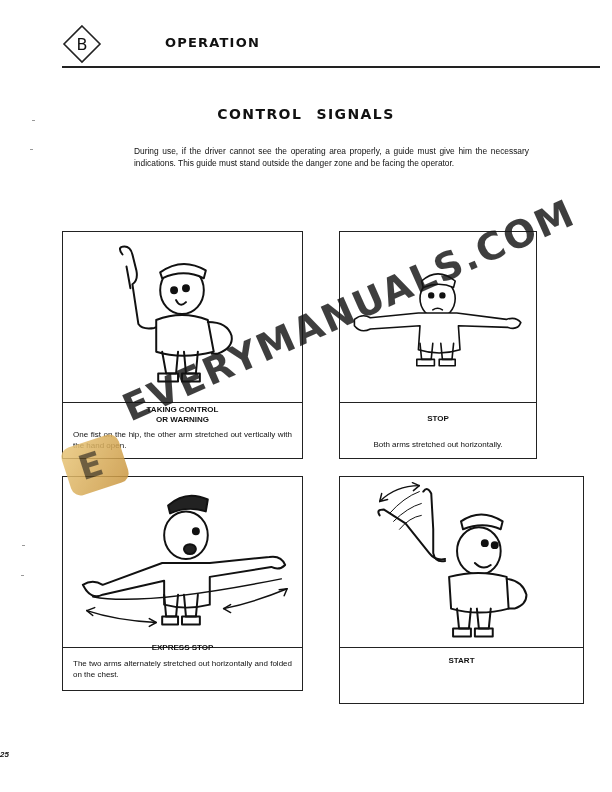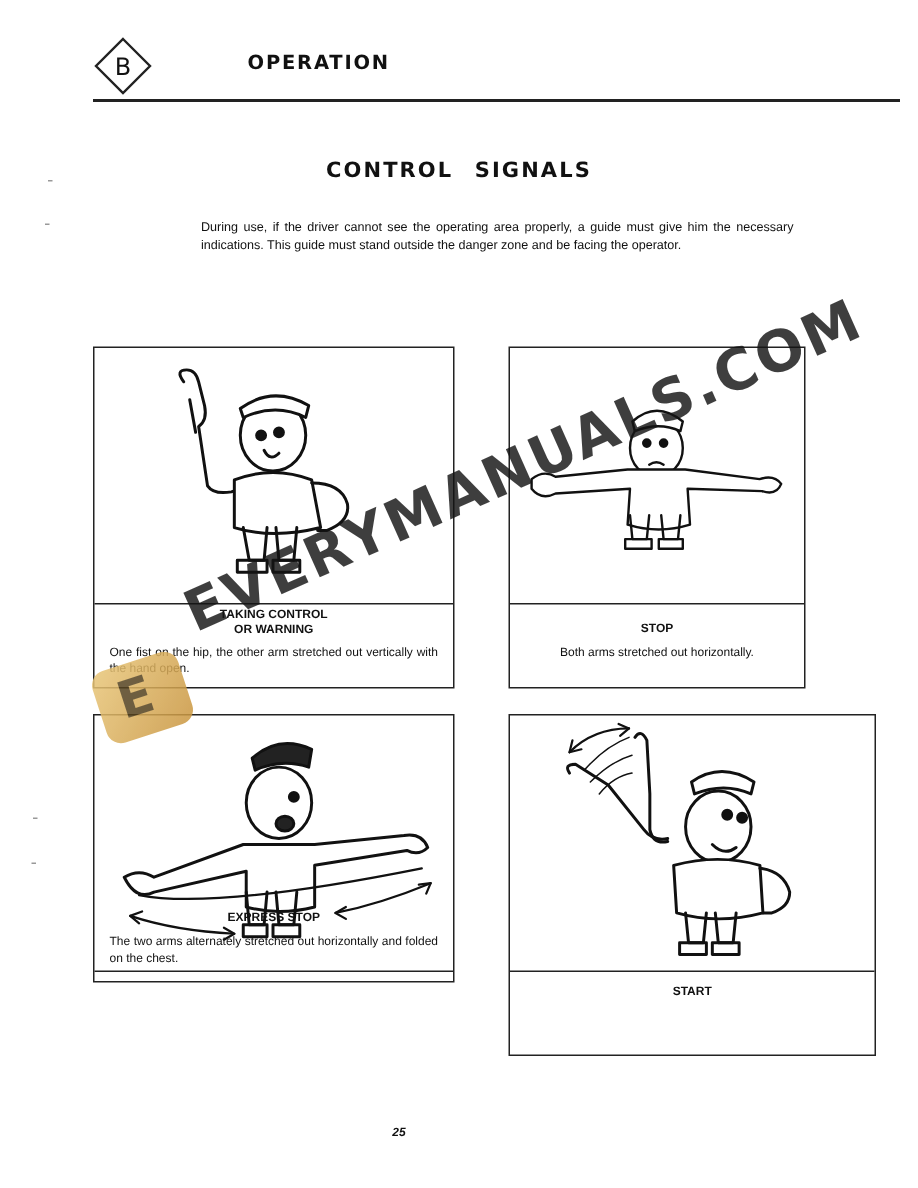--- a/index.html
+++ b/index.html
@@ -11,21 +11,21 @@
     .rule { position:absolute; left:62px; top:66px; width:538px; height:2px; background:#222; }
     .page-title { position:absolute; left:0; width:612px; top:106px; text-align:center; font-family:"DejaVu Sans", sans-serif; font-weight:bold; font-size:14px; letter-spacing:1.4px; word-spacing:8px; }
     .intro { position:absolute; left:134px; top:146px; width:395px; font-size:8.4px; line-height:11.5px; text-align:justify; color:#111; }
     .panel { position:absolute; border:1.5px solid #222; background:#fff; box-sizing:border-box; }
     .panel .art { position:absolute; left:0; top:0; right:0; border-bottom:1.5px solid #222; overflow:hidden; }
     .panel .art svg { width:100%; height:100%; display:block; }
     .panel .caption { position:absolute; left:0; right:0; bottom:0; text-align:center; }
     .cap-title { font-weight:bold; font-size:8px; line-height:10px; }
     .cap-text { font-size:8px; line-height:10.5px; padding:0 10px; text-align:justify; text-align-last:left; }
     .cap-text.center { text-align:center; text-align-last:center; }
-    .page-number { position:absolute; left:0; width:532px; top:750px; text-align:center; font-weight:bold; font-size:8px;font-style:italic; }
+    .page-number { position:absolute; left:0; width:532px; top:750px; font-weight:bold; font-size:8px;font-style:italic; }
     .watermark { position:absolute; left:85px; top:300px; width:460px; height:180px; pointer-events:none; }
     .wm-text { position:absolute; left:40px; top:88px; font-family:"DejaVu Sans", sans-serif; font-weight:bold; font-size:38px; letter-spacing:2px; color:rgba(20,20,20,0.82); transform:rotate(-24deg); transform-origin:left center; white-space:nowrap; }
     .wm-logo { position:absolute; left:-20px; top:140px; width:60px; height:50px; border-radius:10px; background:linear-gradient(135deg,#e9c77a,#c9953e); opacity:0.85; transform:rotate(-18deg); }
     .wm-logo span { position:absolute; left:14px; top:4px; font-family:"DejaVu Sans", sans-serif; font-weight:bold; font-size:34px; color:rgba(40,30,10,0.75); }
     .margin-mark { position:absolute; width:3px; height:1px; background:#999; }
   </style>
 </head>
 <body>
 
 <div class="margin-mark" style="left:32px; top:120px;"></div>
@@ -78,25 +78,25 @@
       <circle cx="114" cy="58" r="3" fill="#111"></circle>
       <circle cx="128" cy="58" r="3" fill="#111"></circle>
       <path d="M116 76 q6 -4 12 0"></path>
       <path d="M18 88 q10 -8 20 -2 l60 -6 l48 0 l62 8 q12 -4 18 4 q-4 10 -16 6 l-62 -2 l2 30 q-26 8 -52 0 l2 -30 l-62 4 q-12 6 -20 -4 z" fill="#fff"></path>
       <path d="M100 118 l2 20 l12 0 l2 -20 M126 118 l2 20 l12 0 l2 -20"></path>
       <path d="M96 138 h22 v8 h-22 z M124 138 h20 v8 h-20 z"></path>
     </svg>
   </div>
   <div class="caption" style="height:56px;">
     <div class="cap-title" style="margin-top:12px;">STOP</div>
-    <div class="cap-text center" style="margin-top:6px;">Both arms stretched out horizontally.</div>
+    <div class="cap-text center" style="margin-top:16px;">Both arms stretched out horizontally.</div>
   </div>
 </div>
 
-<div class="panel" style="left:62px; top:476px; width:241px; height:179px;">
+<div class="panel" style="left:62px; top:476px; width:241px; height:215px;">
   <div class="art" style="height:170px;">
     <svg viewBox="0 0 241 170" fill="none" stroke="#111" stroke-width="2" stroke-linejoin="round" stroke-linecap="round">
       <path d="M106 28 q18 -16 40 -6 l-2 12 q-18 -6 -36 2 z" fill="#222"></path>
       <ellipse cx="124" cy="58" rx="22" ry="24" fill="#fff"></ellipse>
       <circle cx="134" cy="54" r="3" fill="#111"></circle>
       <ellipse cx="128" cy="72" rx="6" ry="5" fill="#222"></ellipse>
       <path d="M20 108 q10 -6 20 0 l60 -22 l48 0 l60 -6 q12 -2 16 8 q-6 6 -14 2 l-62 10 l0 28 q-24 6 -46 0 l0 -24 l-62 14 q-12 6 -20 -10 z" fill="#fff"></path>
       <path d="M30 120 q50 10 190 -18" stroke-width="1.5"></path>
       <path d="M102 118 l2 22 l10 0 l2 -22 M122 118 l2 22 l10 0 l2 -22"></path>
       <path d="M100 140 h16 v8 h-16 z M120 140 h18 v8 h-18 z"></path>

